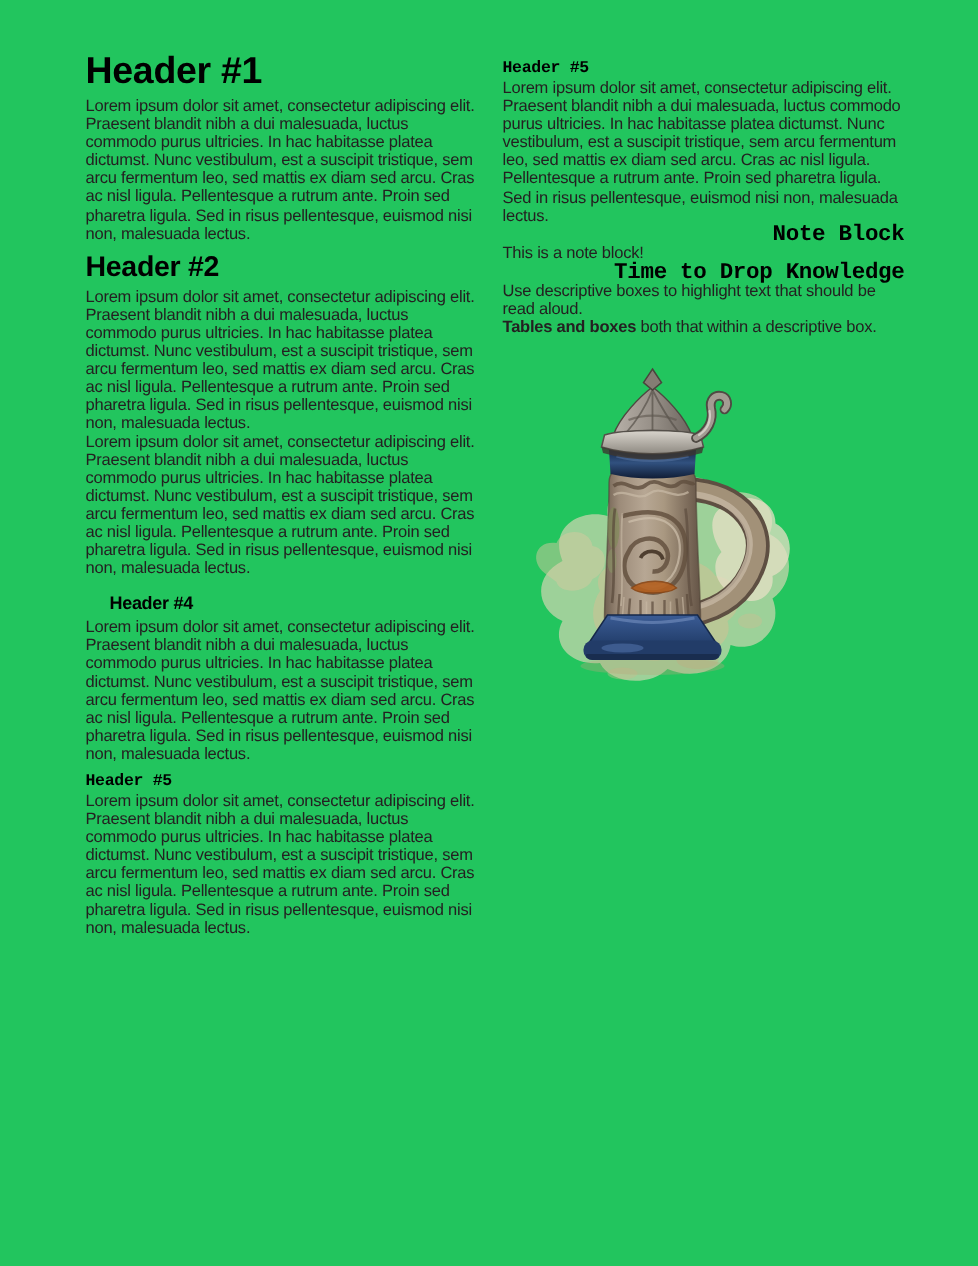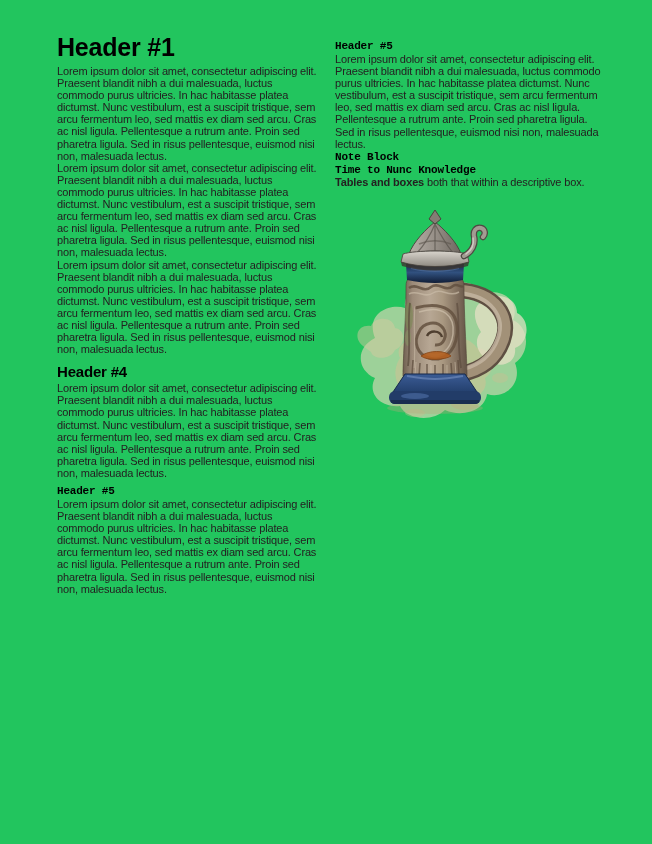--- a/index.html
+++ b/index.html
@@ -34,59 +34,62 @@
     color: #242021;
   }
   h1, h2, h3, h4, h5 {
     color: #000000;
     font-weight: bold;
     letter-spacing: -0.2px;
   }
   h1 { font-size: 25px; line-height: 27px; margin: 0 0 4px 0; }
   h2 { font-size: 19px; line-height: 21px; margin: 6px 0 3px 0; }
   h3 { font-size: 16px; line-height: 17px; margin: 8px 0 3px 0; }
-  h4 { font-size: 15px; line-height: 14px; margin: 10px 0 3px 0; }
+  h4 { font-size: 12px; line-height: 14px; margin: 10px 0 3px 16px; }
   h5 { font-size: 11px; line-height: 12px; margin: 6px 0 1px 0; font-family: Liberation Mono, monospace; }
   .col-right h5.first-head { margin-top: 6px; }
-  .mini-head { font-size: 11px; line-height: 12px; margin: 1px 0 0 0; }
+  .mini-head { font-size: 15px; line-height: 12px; margin: 1px 0 0 0; text-align: right; }
   strong.lead { letter-spacing: -0.15px; }
   figure.stein {
     margin: 20px 0 0 10px;
     width: 200px;
     height: 222px;
   }
 </style>
 </head>
 <body>
 
 <div class="page">
   <div class="columns">
 
     <div class="col col-left">
       <h1>Header #1</h1>
       <p class="body-text">Lorem ipsum dolor sit amet, consectetur adipiscing elit. Praesent blandit nibh a dui malesuada, luctus commodo purus ultricies. In hac habitasse platea dictumst. Nunc vestibulum, est a suscipit tristique, sem arcu fermentum leo, sed mattis ex diam sed arcu. Cras ac nisl ligula. Pellentesque a rutrum ante. Proin sed pharetra ligula. Sed in risus pellentesque, euismod nisi non, malesuada lectus.</p>
 
+      <h2>Header #2</h2>
       <p class="body-text">Lorem ipsum dolor sit amet, consectetur adipiscing elit. Praesent blandit nibh a dui malesuada, luctus commodo purus ultricies. In hac habitasse platea dictumst. Nunc vestibulum, est a suscipit tristique, sem arcu fermentum leo, sed mattis ex diam sed arcu. Cras ac nisl ligula. Pellentesque a rutrum ante. Proin sed pharetra ligula. Sed in risus pellentesque, euismod nisi non, malesuada lectus.</p>
 
       <p class="body-text">Lorem ipsum dolor sit amet, consectetur adipiscing elit. Praesent blandit nibh a dui malesuada, luctus commodo purus ultricies. In hac habitasse platea dictumst. Nunc vestibulum, est a suscipit tristique, sem arcu fermentum leo, sed mattis ex diam sed arcu. Cras ac nisl ligula. Pellentesque a rutrum ante. Proin sed pharetra ligula. Sed in risus pellentesque, euismod nisi non, malesuada lectus.</p>
 
       <h4>Header #4</h4>
       <p class="body-text">Lorem ipsum dolor sit amet, consectetur adipiscing elit. Praesent blandit nibh a dui malesuada, luctus commodo purus ultricies. In hac habitasse platea dictumst. Nunc vestibulum, est a suscipit tristique, sem arcu fermentum leo, sed mattis ex diam sed arcu. Cras ac nisl ligula. Pellentesque a rutrum ante. Proin sed pharetra ligula. Sed in risus pellentesque, euismod nisi non, malesuada lectus.</p>
 
       <h5>Header #5</h5>
       <p class="body-text">Lorem ipsum dolor sit amet, consectetur adipiscing elit. Praesent blandit nibh a dui malesuada, luctus commodo purus ultricies. In hac habitasse platea dictumst. Nunc vestibulum, est a suscipit tristique, sem arcu fermentum leo, sed mattis ex diam sed arcu. Cras ac nisl ligula. Pellentesque a rutrum ante. Proin sed pharetra ligula. Sed in risus pellentesque, euismod nisi non, malesuada lectus.</p>
     </div>
 
     <div class="col col-right">
       <h5 class="first-head">Header #5</h5>
       <p class="body-text">Lorem ipsum dolor sit amet, consectetur adipiscing elit. Praesent blandit nibh a dui malesuada, luctus commodo purus ultricies. In hac habitasse platea dictumst. Nunc vestibulum, est a suscipit tristique, sem arcu fermentum leo, sed mattis ex diam sed arcu. Cras ac nisl ligula. Pellentesque a rutrum ante. Proin sed pharetra ligula. Sed in risus pellentesque, euismod nisi non, malesuada lectus.</p>
 
       <h5 class="mini-head">Note Block</h5>
+      <p class="body-text">This is a note block!</p>
 
-      <h5 class="mini-head">Time to Nunc Knowledge</h5>
+      <h5 class="mini-head">Time to Drop Knowledge</h5>
+      <p class="body-text">Use descriptive boxes to highlight text that should be read aloud.</p>
 
       <p class="body-text"><strong class="lead">Tables and boxes</strong><span> both that within a descriptive box.</span></p>
 
       <figure class="stein">
         <svg width="200" height="222" viewBox="0 0 200 222" xmlns="http://www.w3.org/2000/svg">
           <defs>
             <linearGradient id="bodyGrad" x1="0" y1="0" x2="1" y2="0">
               <stop offset="0" stop-color="#6f5f50"></stop>
               <stop offset="0.15" stop-color="#9c8b79"></stop>
               <stop offset="0.42" stop-color="#b7a794"></stop>

